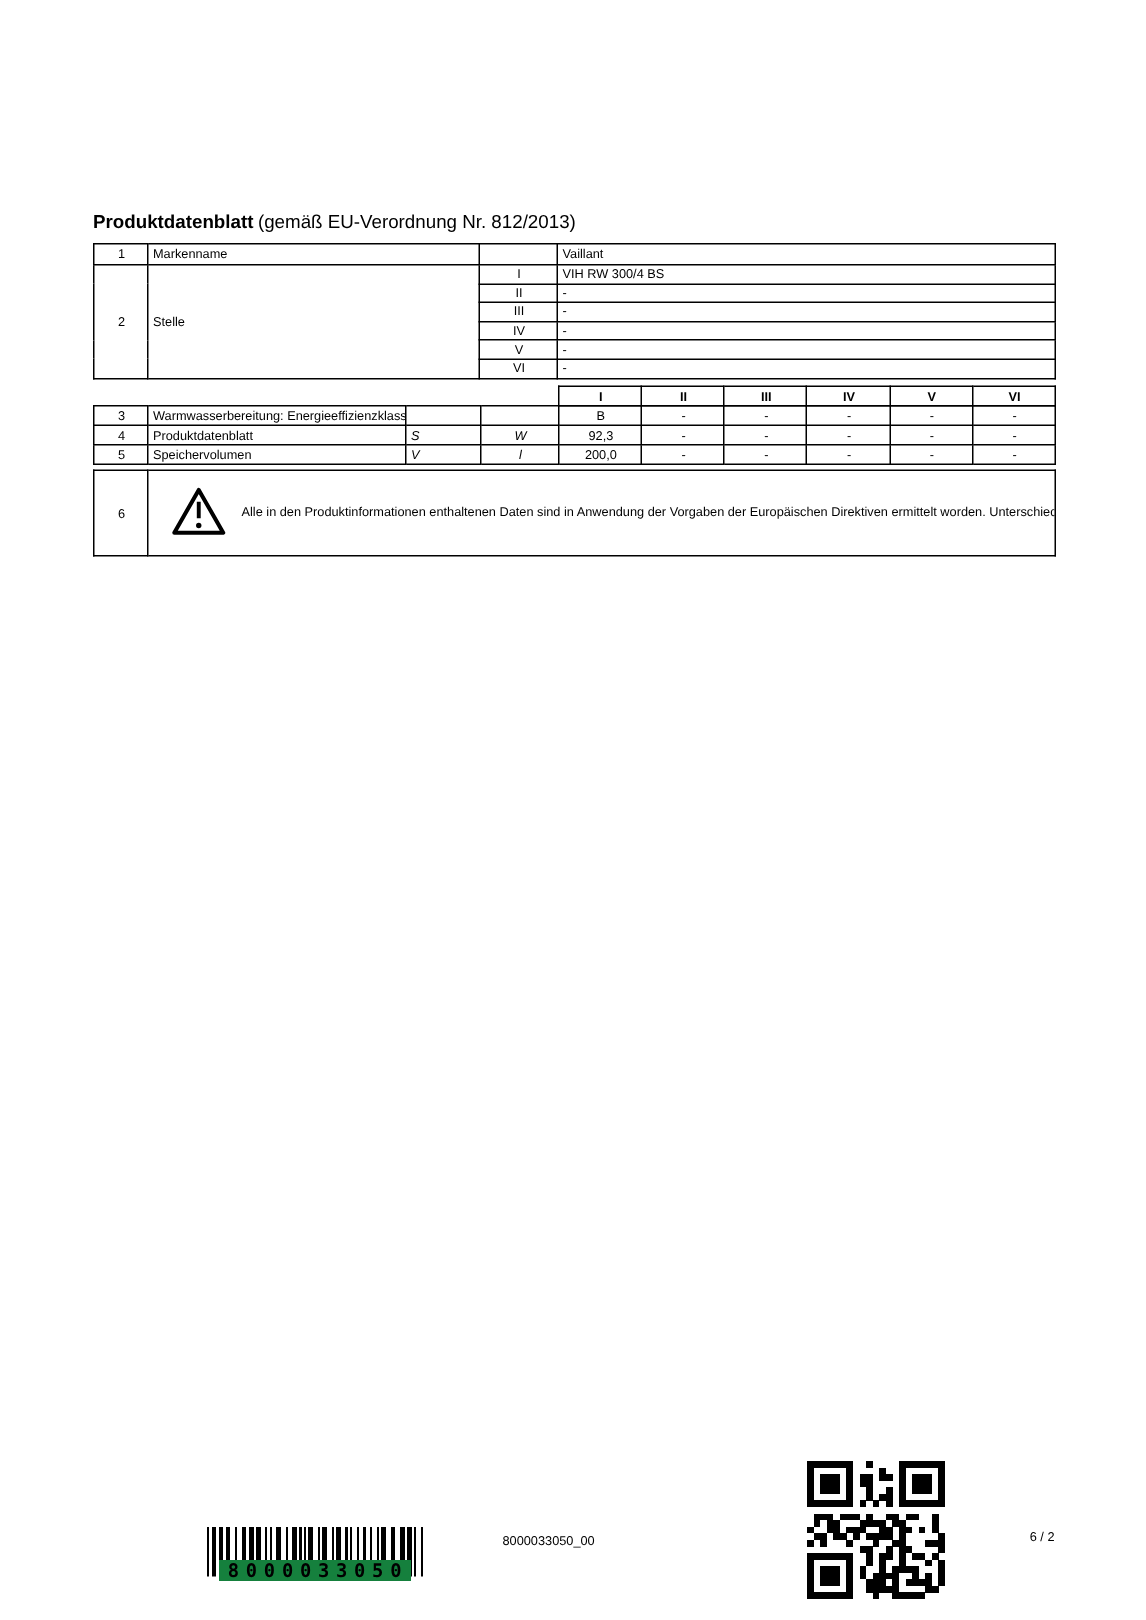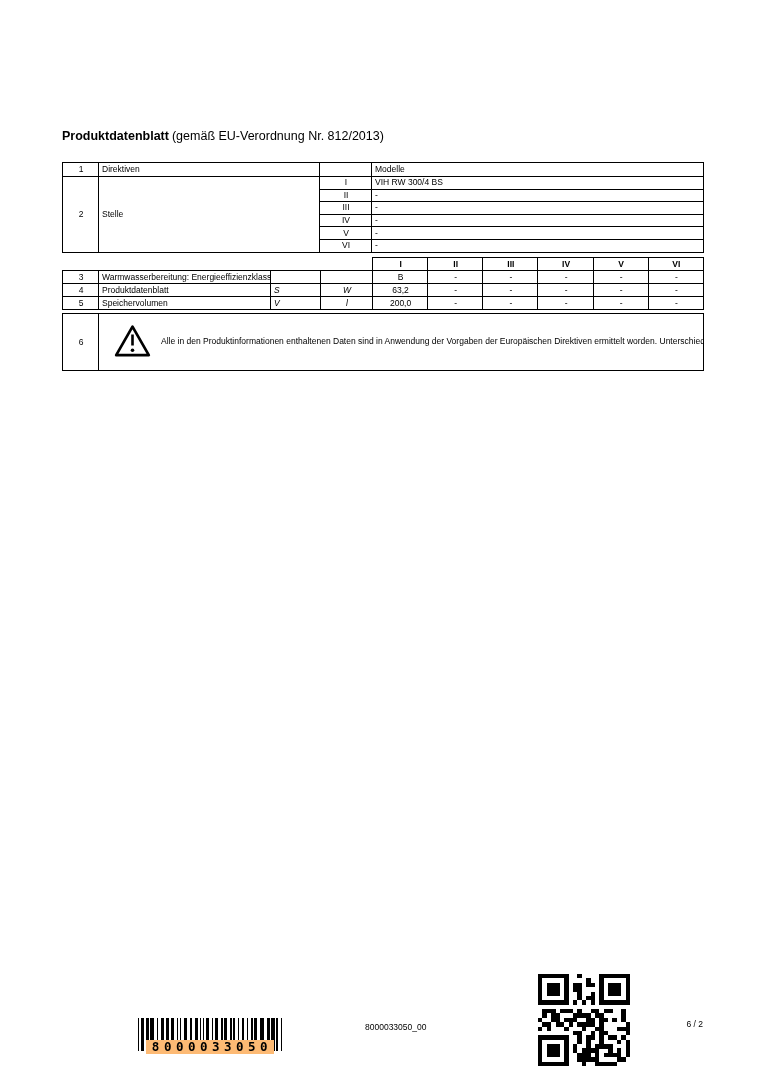--- a/index.html
+++ b/index.html
@@ -1,19 +1,19 @@
 <!DOCTYPE html>
 <html><head>
 <meta charset="utf-8">
 <style>
   html,body{margin:0;padding:0;background:#ffffff;}
   body{width:764px;height:1080px;font-family:"Liberation Sans",sans-serif;color:#000;}
   .page{position:relative;width:764px;height:1080px;background:#fff;overflow:hidden;}
 
-  .title{position:absolute;left:62px;top:129px;font-size:12.5px;line-height:14px;white-space:nowrap;}
+  .title{position:absolute;left:62px;top:141px;font-size:12.5px;line-height:14px;white-space:nowrap;}
   .title .b{font-weight:bold;}
   .title .r{font-weight:normal;margin-left:3px;}
 
   table.t{position:absolute;border-collapse:collapse;table-layout:fixed;}
   table.t td{border:1px solid #000;font-size:8.5px;line-height:11px;padding:0 2px 0 3px;
              vertical-align:middle;overflow:hidden;white-space:nowrap;}
   td.num{text-align:center;padding:0;}
   td.vtop{vertical-align:top;padding-top:1px;}
   td.roman{text-align:center;padding:0;}
   td.sym{font-style:italic;}
@@ -27,24 +27,24 @@
   .t3{left:62px;top:313px;width:641px;height:57px;}
 
   td.notecell{padding:0;vertical-align:middle;white-space:normal;}
   .noteflex{display:flex;align-items:center;}
   .warnicon{flex:0 0 auto;margin-left:12px;}
   .notetext{margin-left:10px;margin-right:14px;font-size:8.5px;line-height:11.5px;}
 
   .barcode{position:absolute;left:138px;top:1018px;width:144px;height:35px;}
   .barcode svg{position:absolute;left:0;top:0;}
   .bdigits{position:absolute;left:0;right:0;bottom:-1px;text-align:center;line-height:14px;}
-  .bdigits span{display:inline-block;background:#fdba74;padding:0 2px 0 6px;
+  .bdigits span{display:inline-block;background:#15803d;padding:0 2px 0 6px;
                 font-family:"DejaVu Sans Mono",monospace;font-size:12.5px;font-weight:bold;
                 letter-spacing:4.5px;}
-  .docnum{position:absolute;left:335px;top:1022px;font-size:8.5px;margin-left:30px;}
+  .docnum{position:absolute;left:335px;top:1022px;font-size:8.5px;}
   .qr{position:absolute;left:538px;top:974px;}
   .pagenum{position:absolute;left:653px;top:1019px;width:50px;text-align:right;font-size:8.5px;}
 </style>
 </head>
 <body>
 
 <div class="page">
 
   <div class="title">
     <span class="b">Produktdatenblatt</span><span class="r">(gemäß EU-Verordnung Nr. 812/2013)</span>
@@ -53,23 +53,23 @@
   <table class="t t1">
     <colgroup>
         <col style="width:36px">
         <col style="width:221px">
         <col style="width:52px">
         <col style="width:332px">
       </colgroup>
     <tbody>
       <tr style="height:14px">
         <td class="num">1</td>
-        <td>Direktiven</td>
+        <td>Markenname</td>
         <td class="roman"></td>
-        <td>Modelle</td>
+        <td>Vaillant</td>
       </tr>
       <tr style="height:12.6px">
         <td class="num vtop" rowspan="6">2</td>
         <td class="vtop" rowspan="6">Stelle</td>
         <td class="roman">I</td>
         <td>VIH RW 300/4 BS</td>
       </tr>
       <tr style="height:12.6px">
         <td class="roman">II</td>
         <td>-</td>
@@ -138,21 +138,21 @@
         <td class="cval">-</td>
         <td class="cval">-</td>
         <td class="cval">-</td>
         <td class="cval">-</td>
       </tr>
       <tr style="height:13px">
         <td class="num">4</td>
         <td>Produktdatenblatt</td>
         <td class="sym">S</td>
         <td class="unit">W</td>
-        <td class="cval">63,2</td>
+        <td class="cval">92,3</td>
         <td class="cval">-</td>
         <td class="cval">-</td>
         <td class="cval">-</td>
         <td class="cval">-</td>
         <td class="cval">-</td>
       </tr>
       <tr style="height:13px">
         <td class="num">5</td>
         <td>Speichervolumen</td>
         <td class="sym">V</td>

